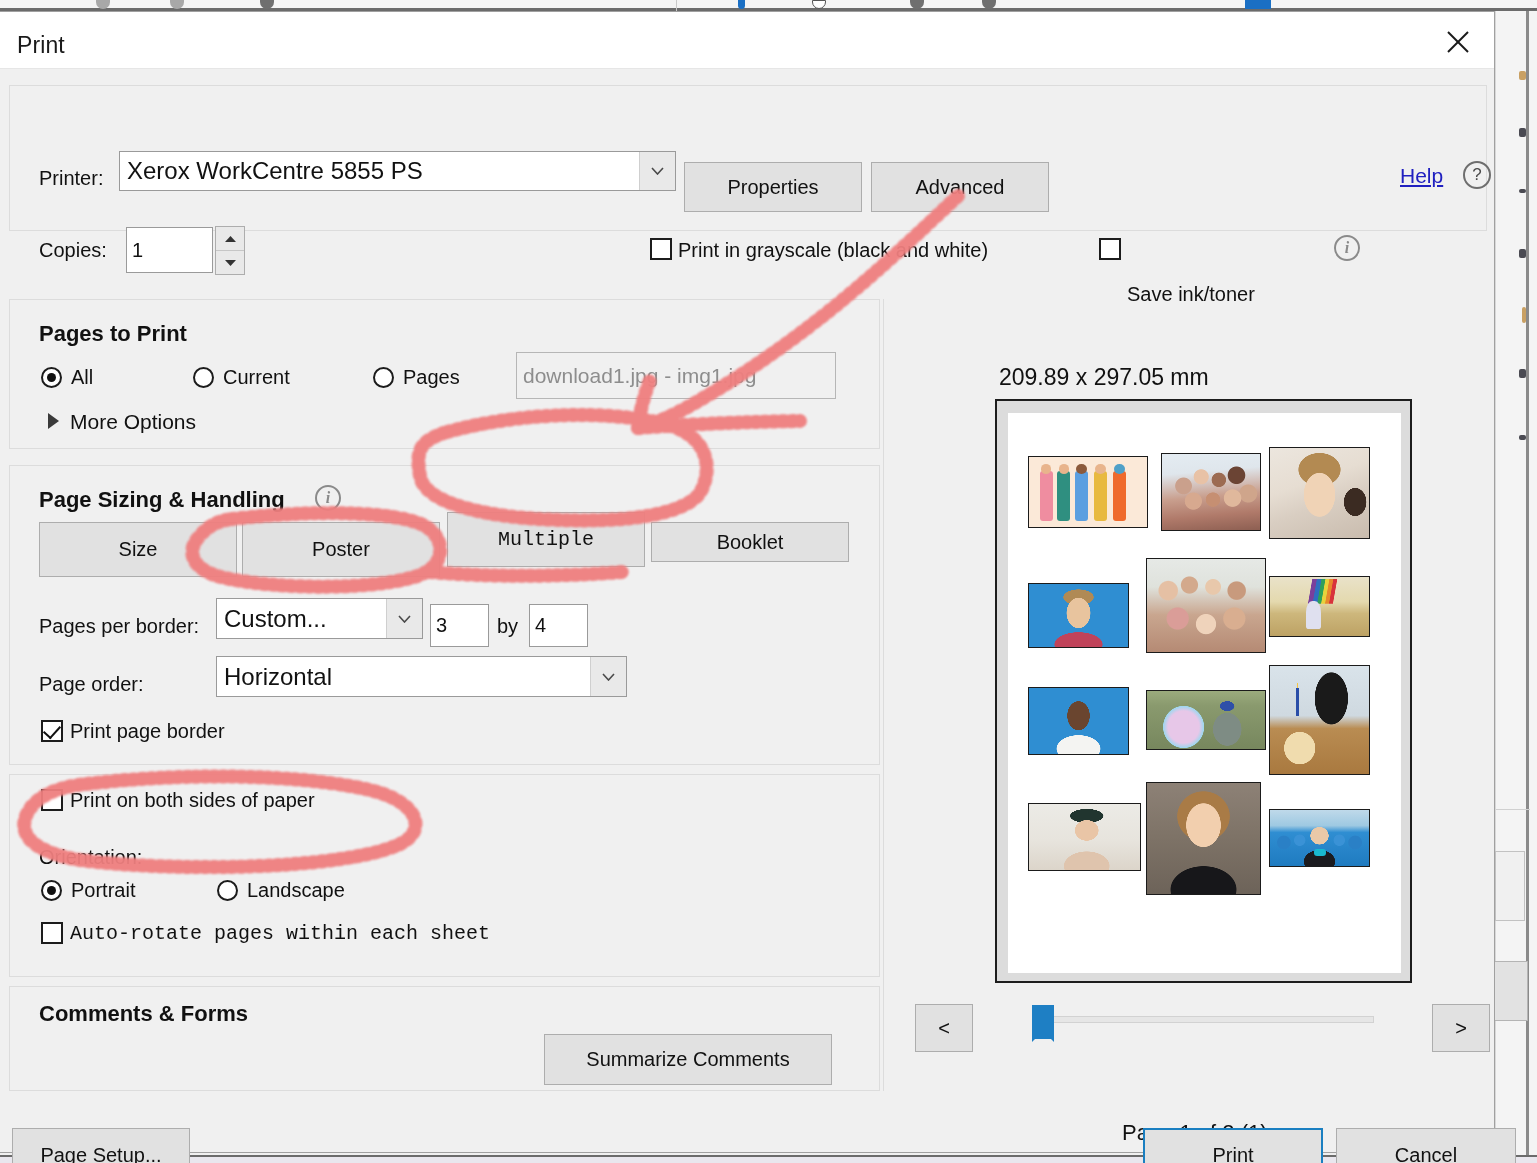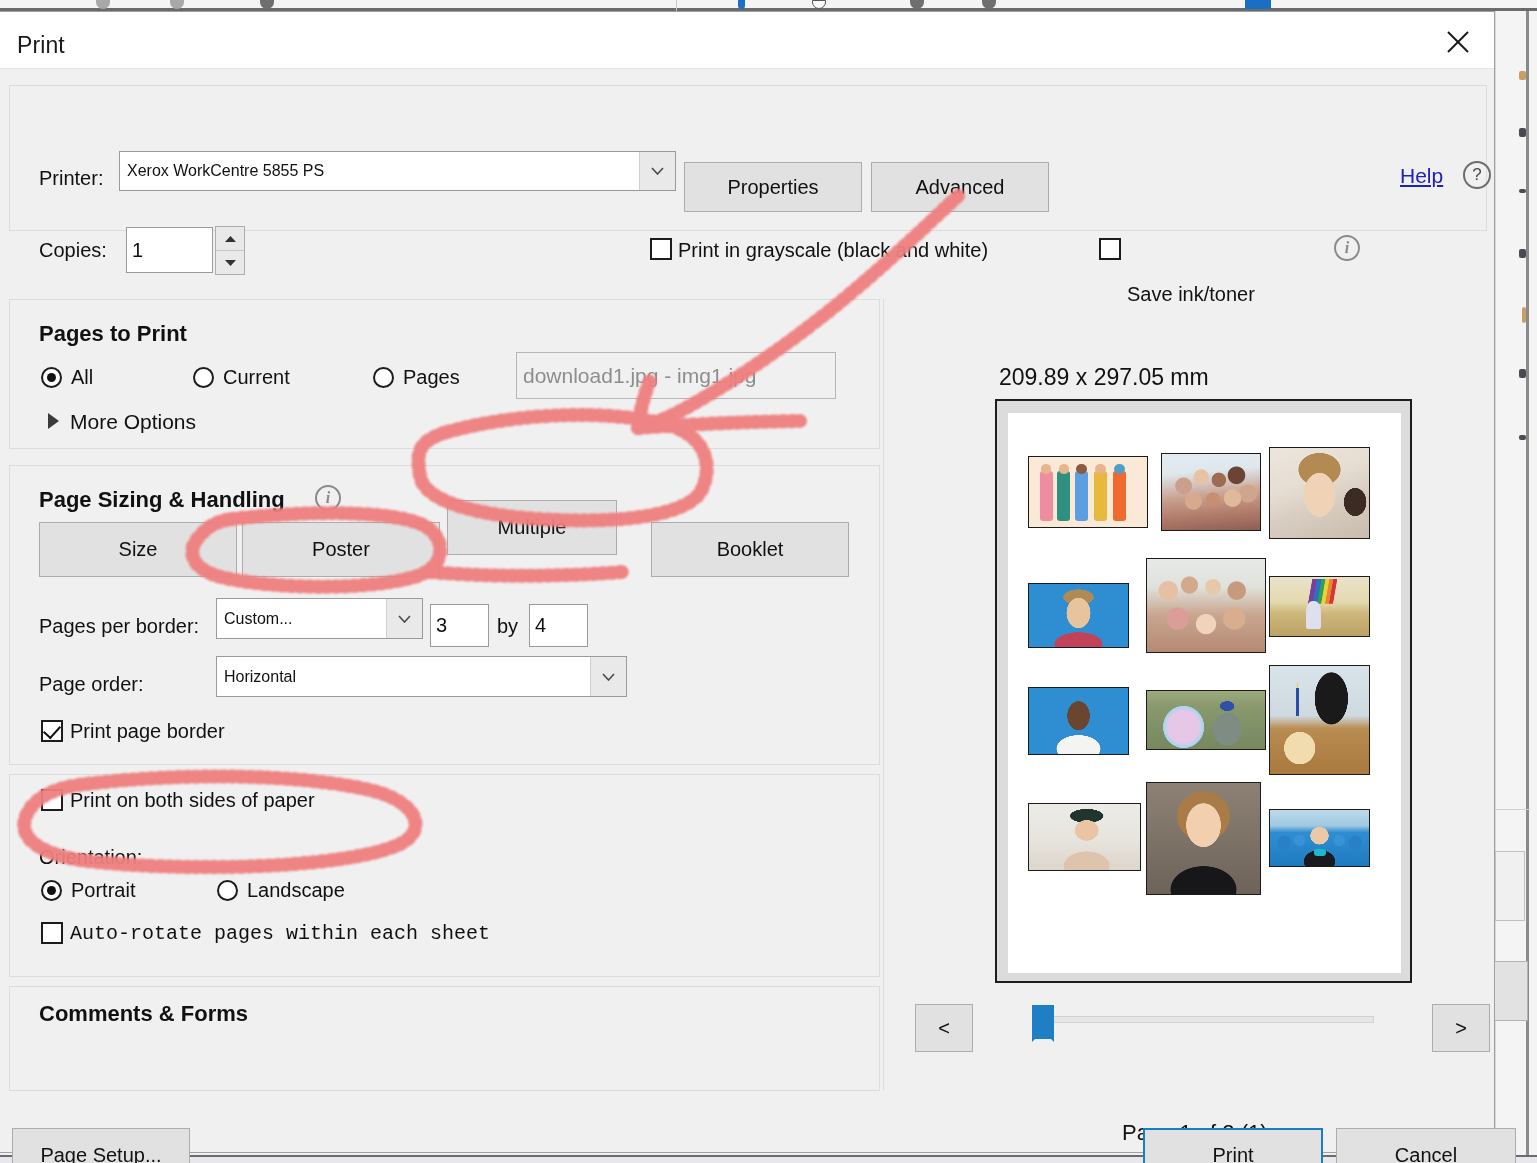--- a/index.html
+++ b/index.html
@@ -90,21 +90,21 @@
   
   .tbox {
     position:absolute; background:#fff; border:1px solid #9a9a9a;
     font-size:20px; color:#111; padding:0 5px; display:flex; align-items:center;
   }
   .combo {
     position:absolute; background:#fff; border:1px solid #9a9a9a;
     display:flex; align-items:center;
   }
   .combo .cval {
-    flex:1; font-size:16px; color:#111; padding:0 7px; white-space:nowrap; overflow:hidden;
+    flex:1; font-size:24px; color:#111; padding:0 7px; white-space:nowrap; overflow:hidden;
   }
   .combo .carrow {
     width:36px; height:100%; background:#e9e9e9; border-left:1px solid #cfcfcf;
     display:flex; align-items:center; justify-content:center;
   }
   .chev { width:13px; height:8px; }
 
   
   .phbox {
     position:absolute; background:#f0f0f0; border:1px solid #b6b6b6;
@@ -400,22 +400,22 @@
       <div class="tri" style="left:48px; top:344px;"></div>
       <div class="lbl" style="left:70px; top:341px; font-size:21px;">More Options</div>
 
       <div class="grp" style="left:9px; top:396px; width:871px; height:300px;"></div>
 
       <div class="lbl bold" style="left:39px; top:418px; font-size:22px;">Page Sizing &amp; Handling</div>
       <div class="infoico" style="left:315px; top:416px;">i</div>
 
       <div class="btn" style="left:242px; top:453px; width:198px; height:55px;">Poster</div>
       <div class="btn" style="left:39px; top:453px; width:198px; height:55px;">Size</div>
-      <div class="btn" style="left:447px; top:431px; width:170px; height:55px;">Multiple</div>
-      <div class="btn" style="left:651px; top:453px; width:198px; height:55px;">Booklet</div>
+      <div class="btn" style="left:447px; top:443px; width:198px; height:55px;font-family:Liberation Mono, monospace;">Multiple</div>
+      <div class="btn" style="left:651px; top:453px; width:198px; height:40px;">Booklet</div>
 
       <div class="lbl" style="left:39px; top:546px;">Pages per border:</div>
       <div class="combo" style="left:216px; top:529px; width:207px; height:41px;">
         <div class="cval">Custom...</div>
         <div class="carrow">
           <svg class="chev" viewBox="0 0 13 8">
               <polyline points="1,1 6.5,7 12,1" fill="none" stroke="#4a4a4a" stroke-width="1.6"></polyline>
             </svg>
         </div>
       </div>
@@ -449,20 +449,21 @@
       <div class="radio" style="left:217px; top:811px;"></div>
       <div class="lbl" style="left:247px; top:810px;">Landscape</div>
 
       <div class="cbox" style="left:41px; top:853px;"></div>
       <div class="lbl" style="left:70px; top:853px;font-family:Liberation Mono, monospace;">Auto-rotate pages within each sheet</div>
 
       <div class="grp" style="left:9px; top:917px; width:871px; height:105px;"></div>
 
       <div class="lbl bold" style="left:39px; top:932px; font-size:22px;">Comments &amp; Forms</div>
 
+      <div class="btn" style="left:544px; top:965px; width:288px; height:51px;">Summarize Comments</div>
 
       <div class="grp" style="left:883px; top:230px; width:604px; height:792px; border-left:1px solid #dcdcdc; border-top:none; border-right:none; border-bottom:none; background:transparent;"></div>
 
       <div class="preview-dim" style="left:999px; top:295px;">209.89 x 297.05 mm</div>
 
       <div class="paper-outer" style="left:995px; top:330px; width:417px; height:584px;">
         <div class="paper-inner" style="left:11px; top:12px; width:393px; height:560px;">
 
           <div class="thumb" style="left:20px; top:43px; width:120px; height:72px;">
             <div class="im illus">

